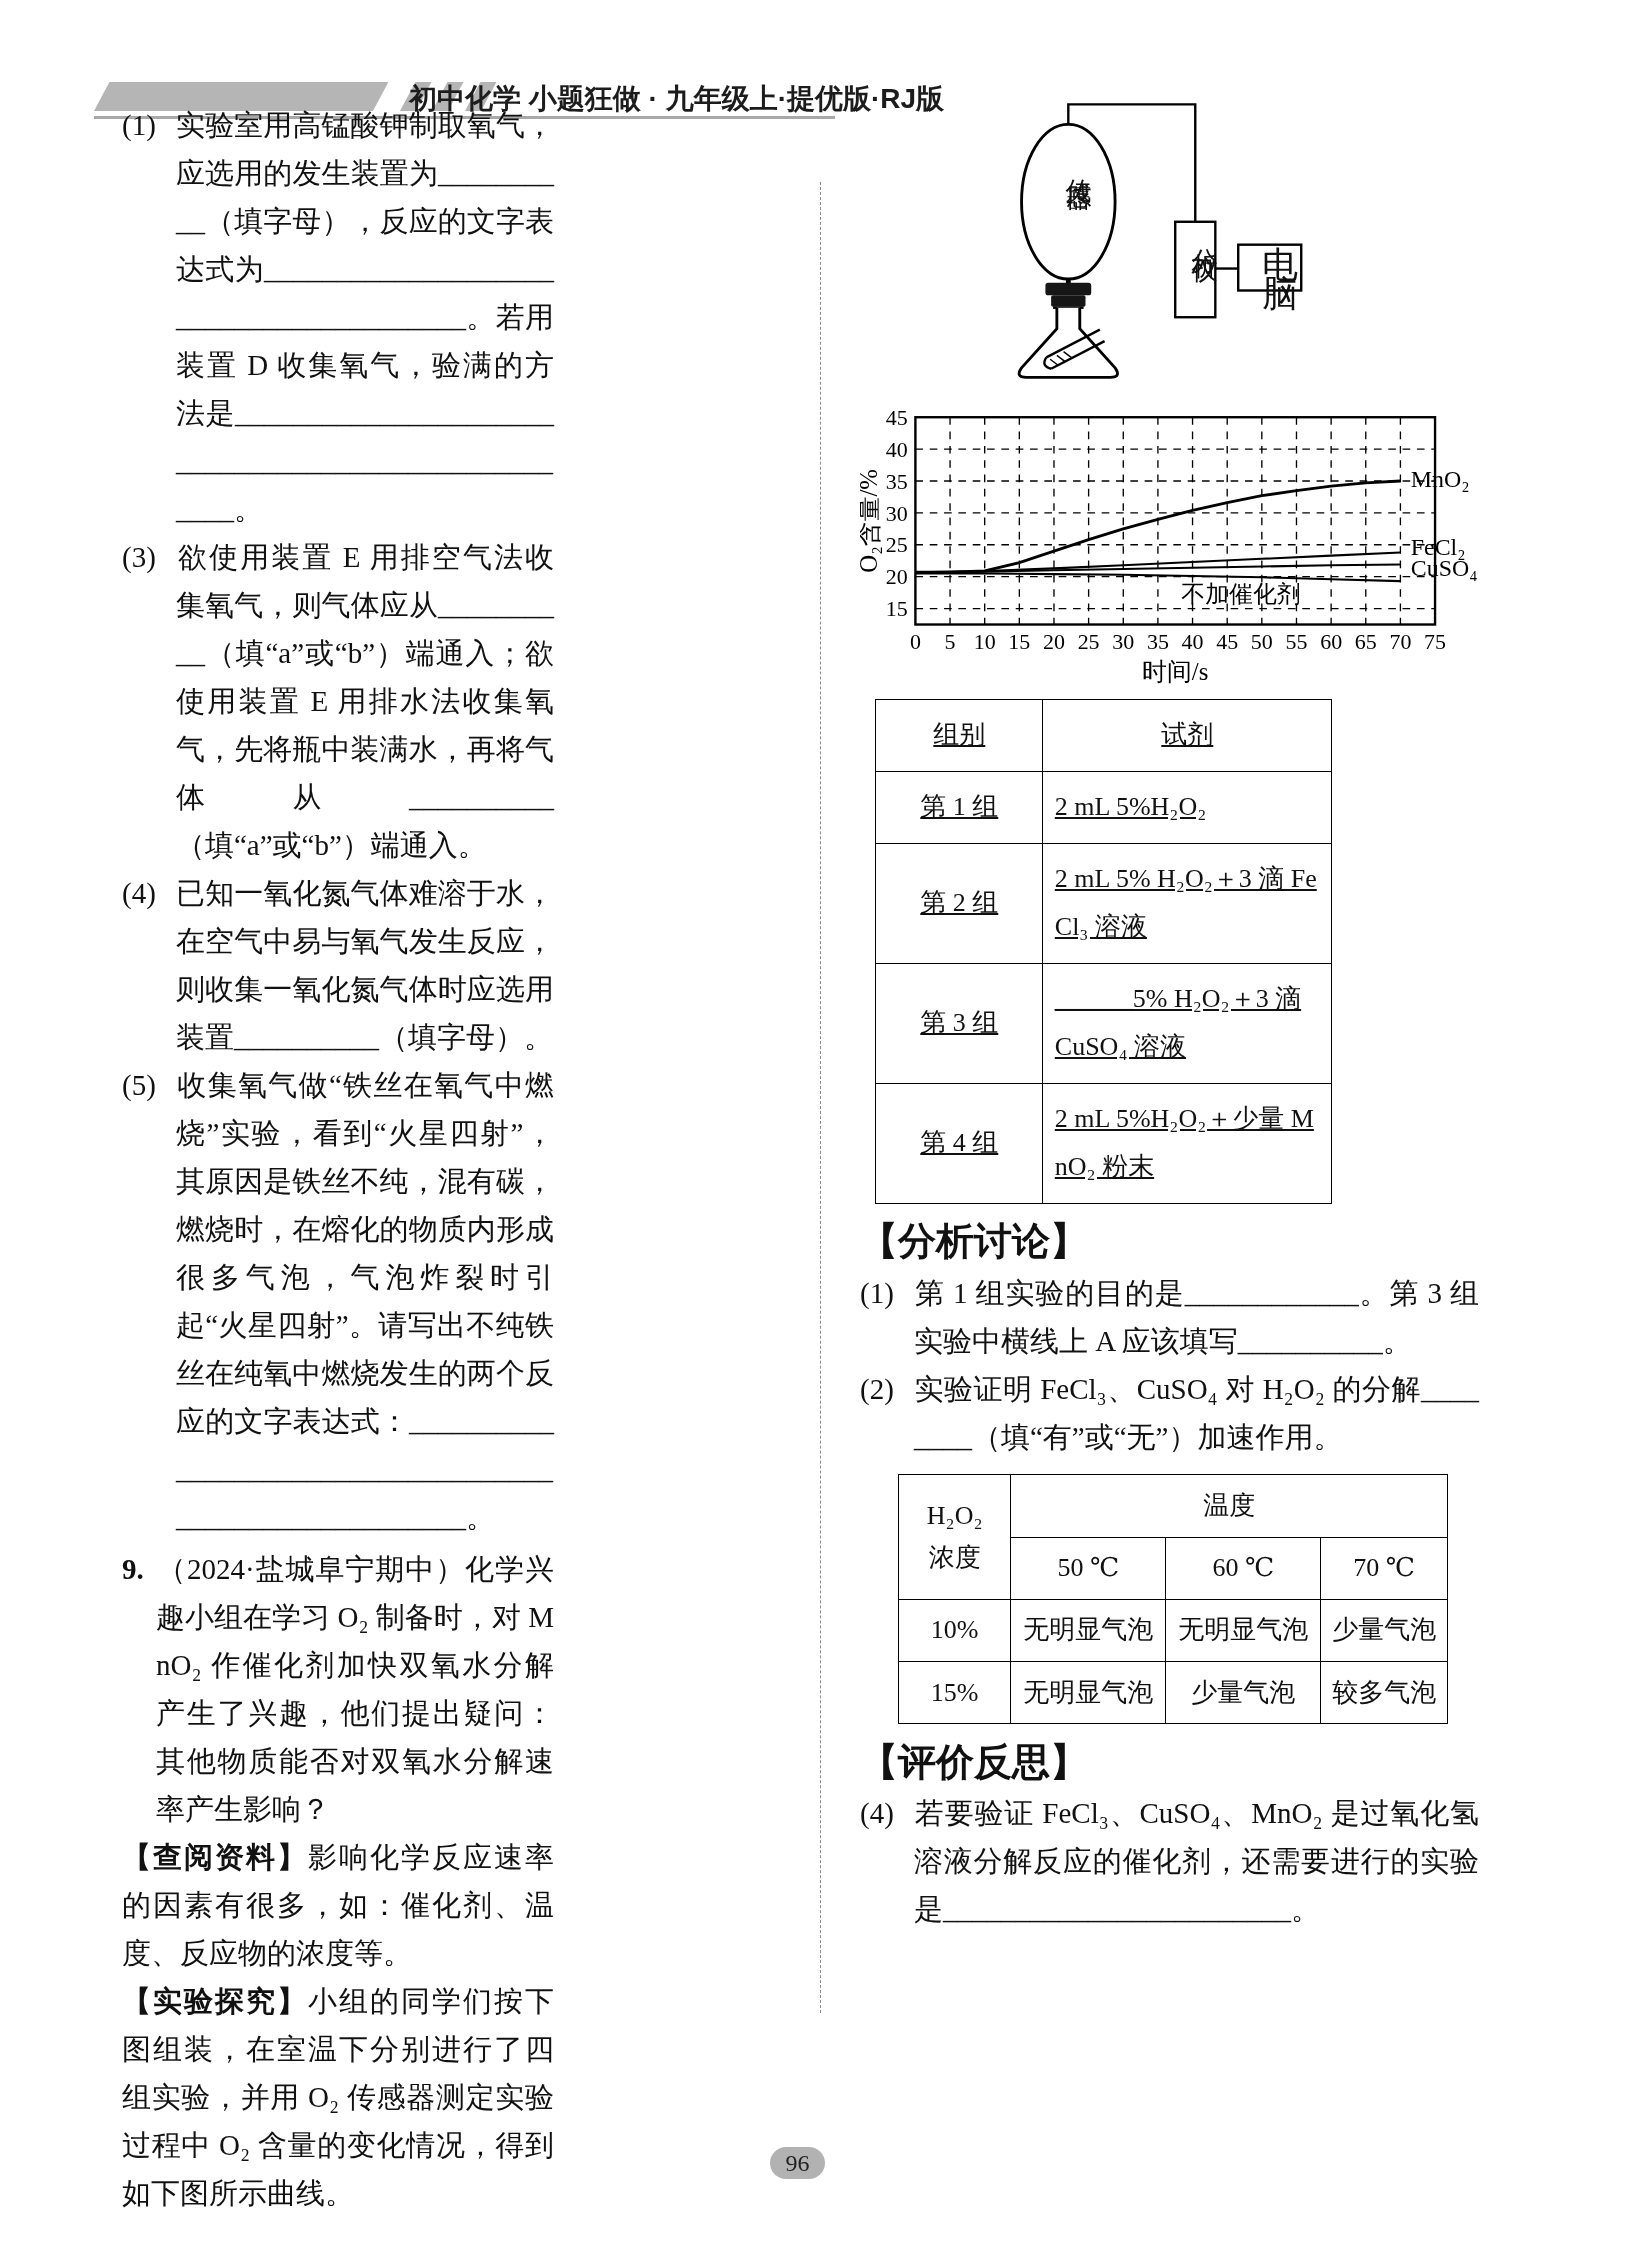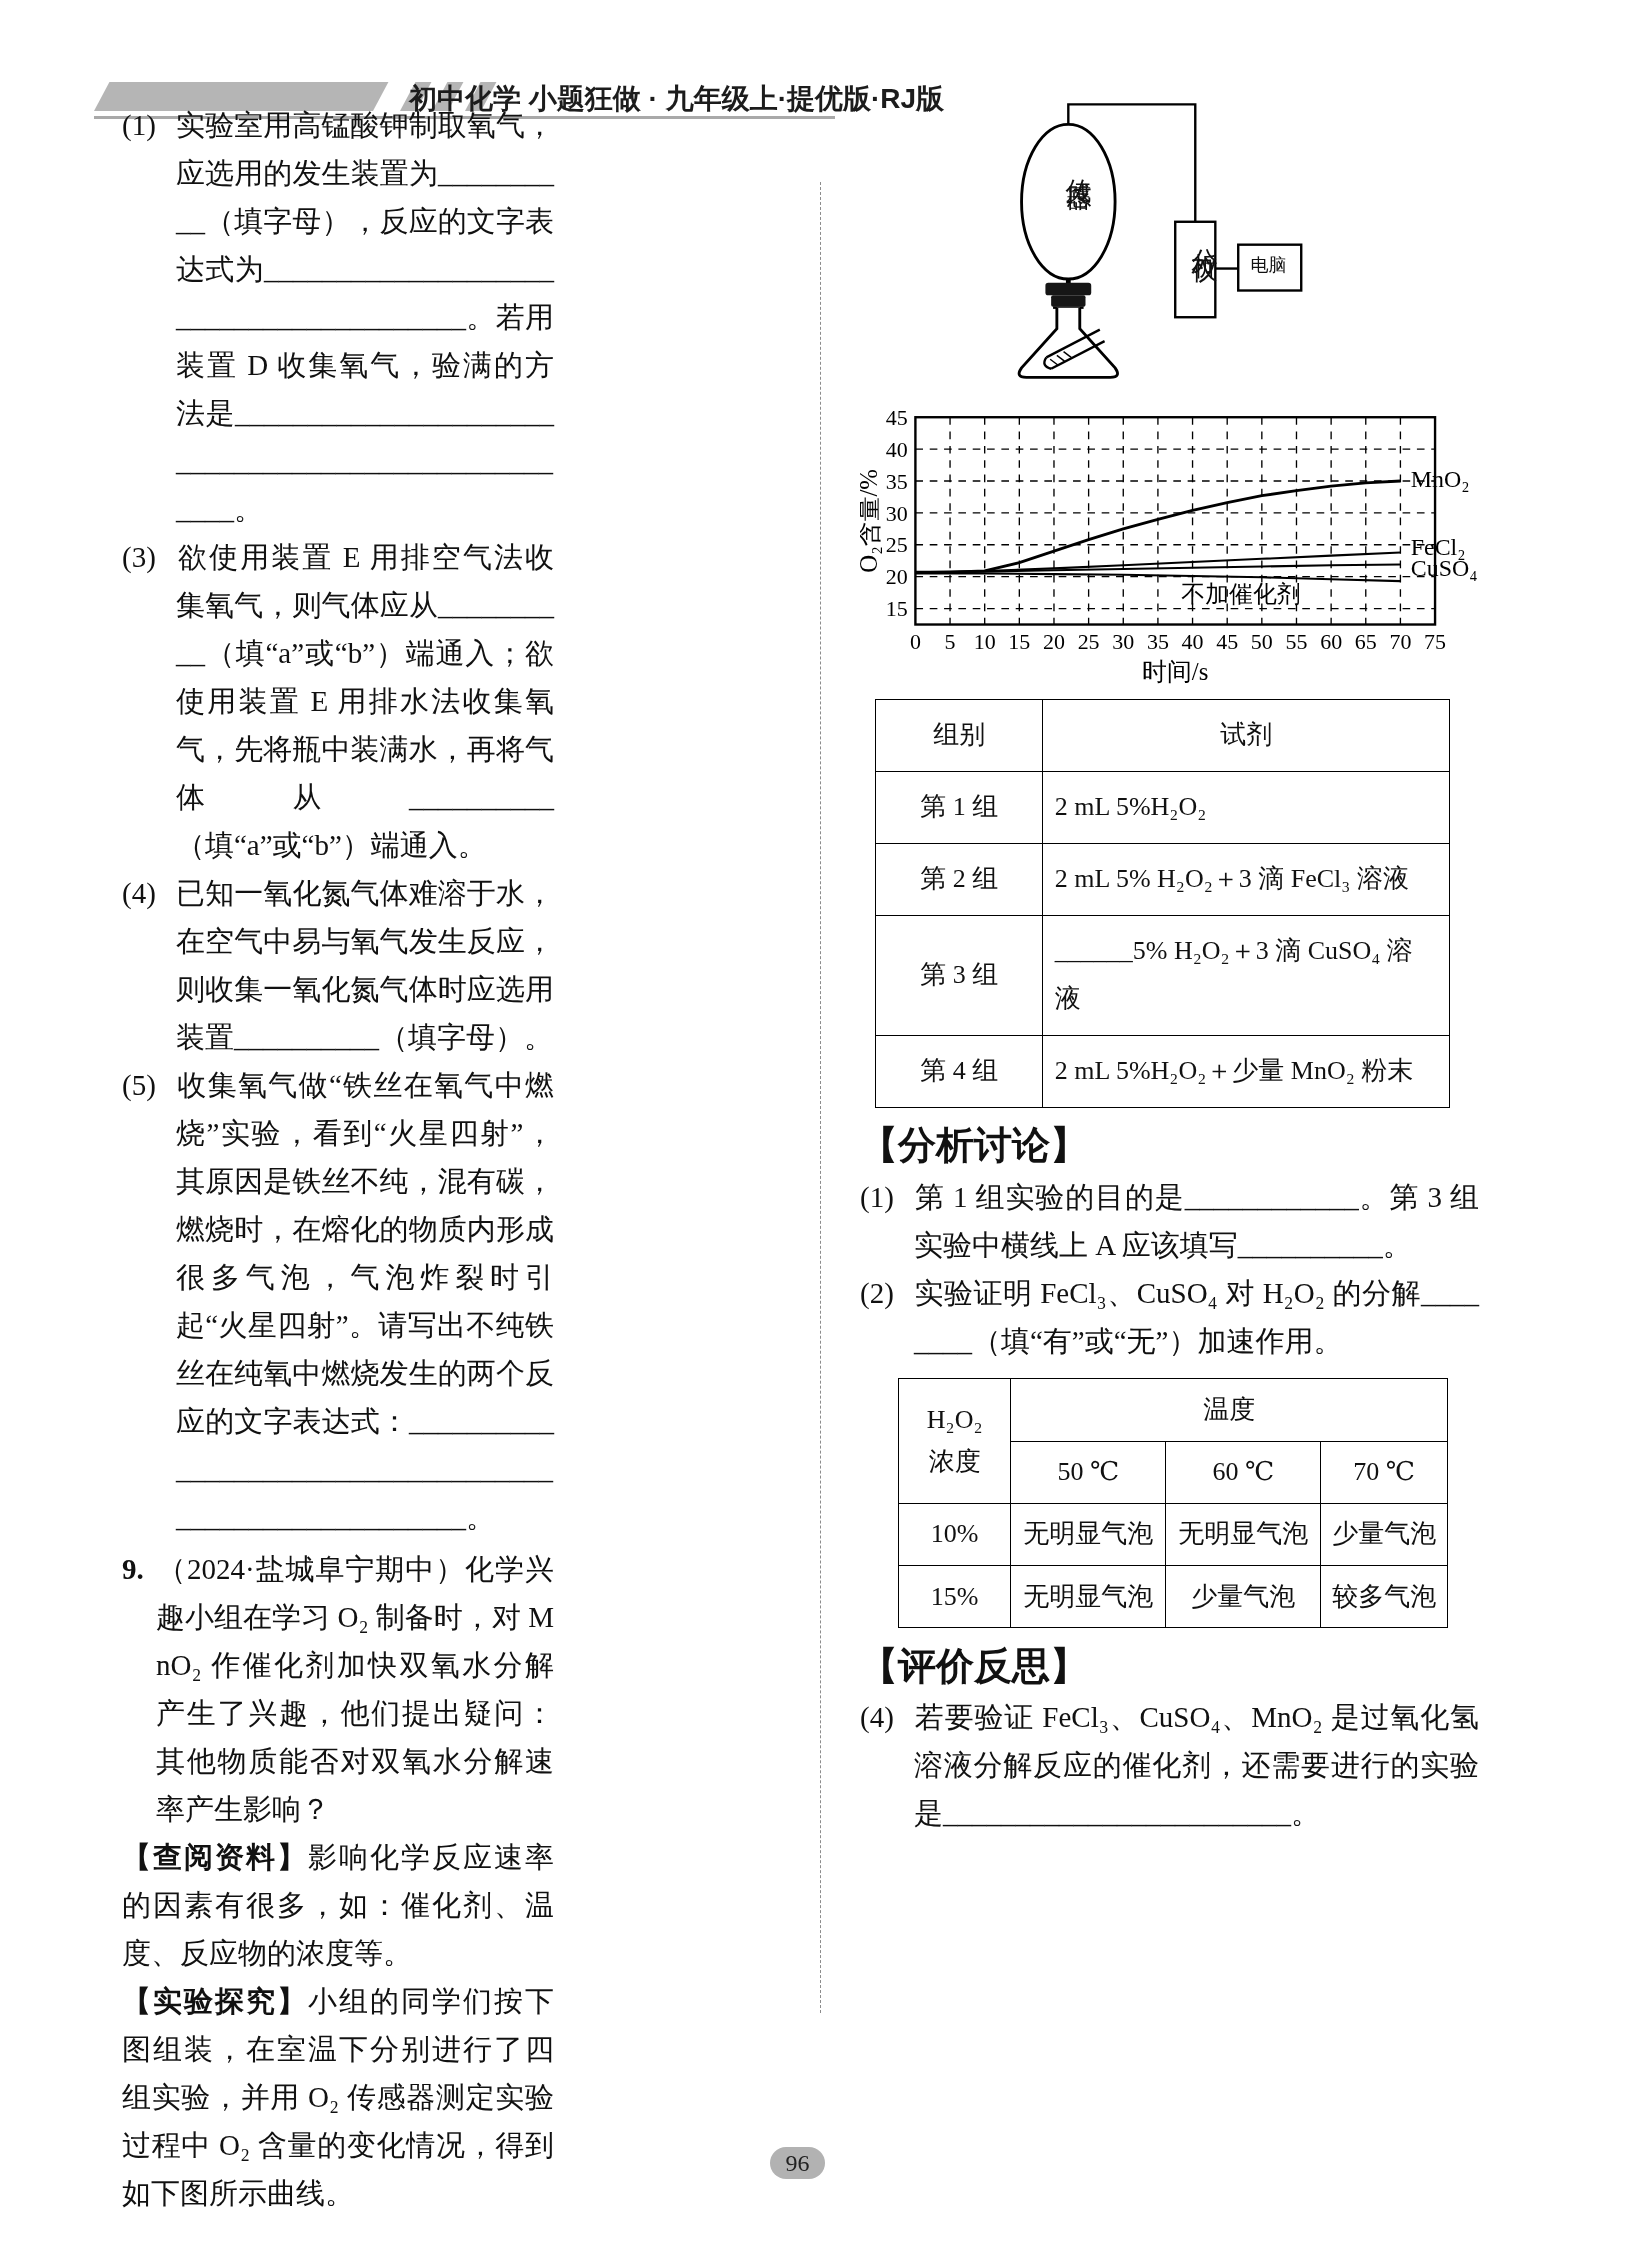--- a/index.html
+++ b/index.html
@@ -25,29 +25,29 @@
   .q9 .q9p .marker{display:inline-block;width:34px;text-indent:0;font-weight:bold;}
   .sec{padding-left:0;}
   .bold{font-weight:bold;}
   .sec-heading{font-weight:bold;font-size:38px;margin:5.7px 0 3.8px 0;}
   
   .apparatus{position:relative;width:619px;height:294px;}
   .apparatus svg{position:absolute;left:0;top:0;}
   .vlabel{position:absolute;writing-mode:vertical-rl;text-orientation:upright;font-size:26px;letter-spacing:3.8px;}
   .sensor-label{left:194px;top:67px;}
   .analyzer-label{left:320px;top:137px;}
-  .computer-label{position:absolute;left:379px;top:160px;width:59px;text-align:center;font-size:18px;line-height:29px;}
+  .computer-label{position:absolute;left:379px;top:160px;width:59px;text-align:right;font-size:36px;line-height:29px;}
   
   .chart{position:relative;width:619px;height:289px;margin-top:9.6px;}
   .tick{font:23px "Liberation Serif","DejaVu Serif",serif;}
   .slabel{font:25px "Liberation Serif","DejaVu Serif",serif;}
   .atitle{font:26px "Liberation Serif","DejaVu Serif",serif;}
   
   table{border-collapse:collapse;background:#fff;}
-  .t1{margin:15.3px 0 13.4px 15.3px;width:575px;}
+  .t1{margin:15.3px 0 13.4px 15.3px;width:457px;text-decoration:underline;}
   .t1 td,.t1 th{border:1.9px solid #000;font-weight:normal;font-size:26px;padding:11.5px 11.5px;}
   .t1 th{text-align:center;}
   .t1 td:first-child{text-align:center;width:143px;}
   .t1 td:last-child{text-align:left;}
   .t2{margin:13.4px 0 13.4px 38px;width:550px;border-radius:17px;}
   .t2 td,.t2 th{border:1.9px solid #000;font-weight:normal;font-size:26px;padding:9.6px 5.7px;text-align:center;line-height:42px;}
   .t2 .corner{width:100px;}
   
   .page-num{position:absolute;left:770px;top:2147px;width:55px;height:32px;border-radius:16.3px;background:#b2b2b2;
     display:flex;align-items:center;justify-content:center;font-size:24px;color:#222;}

